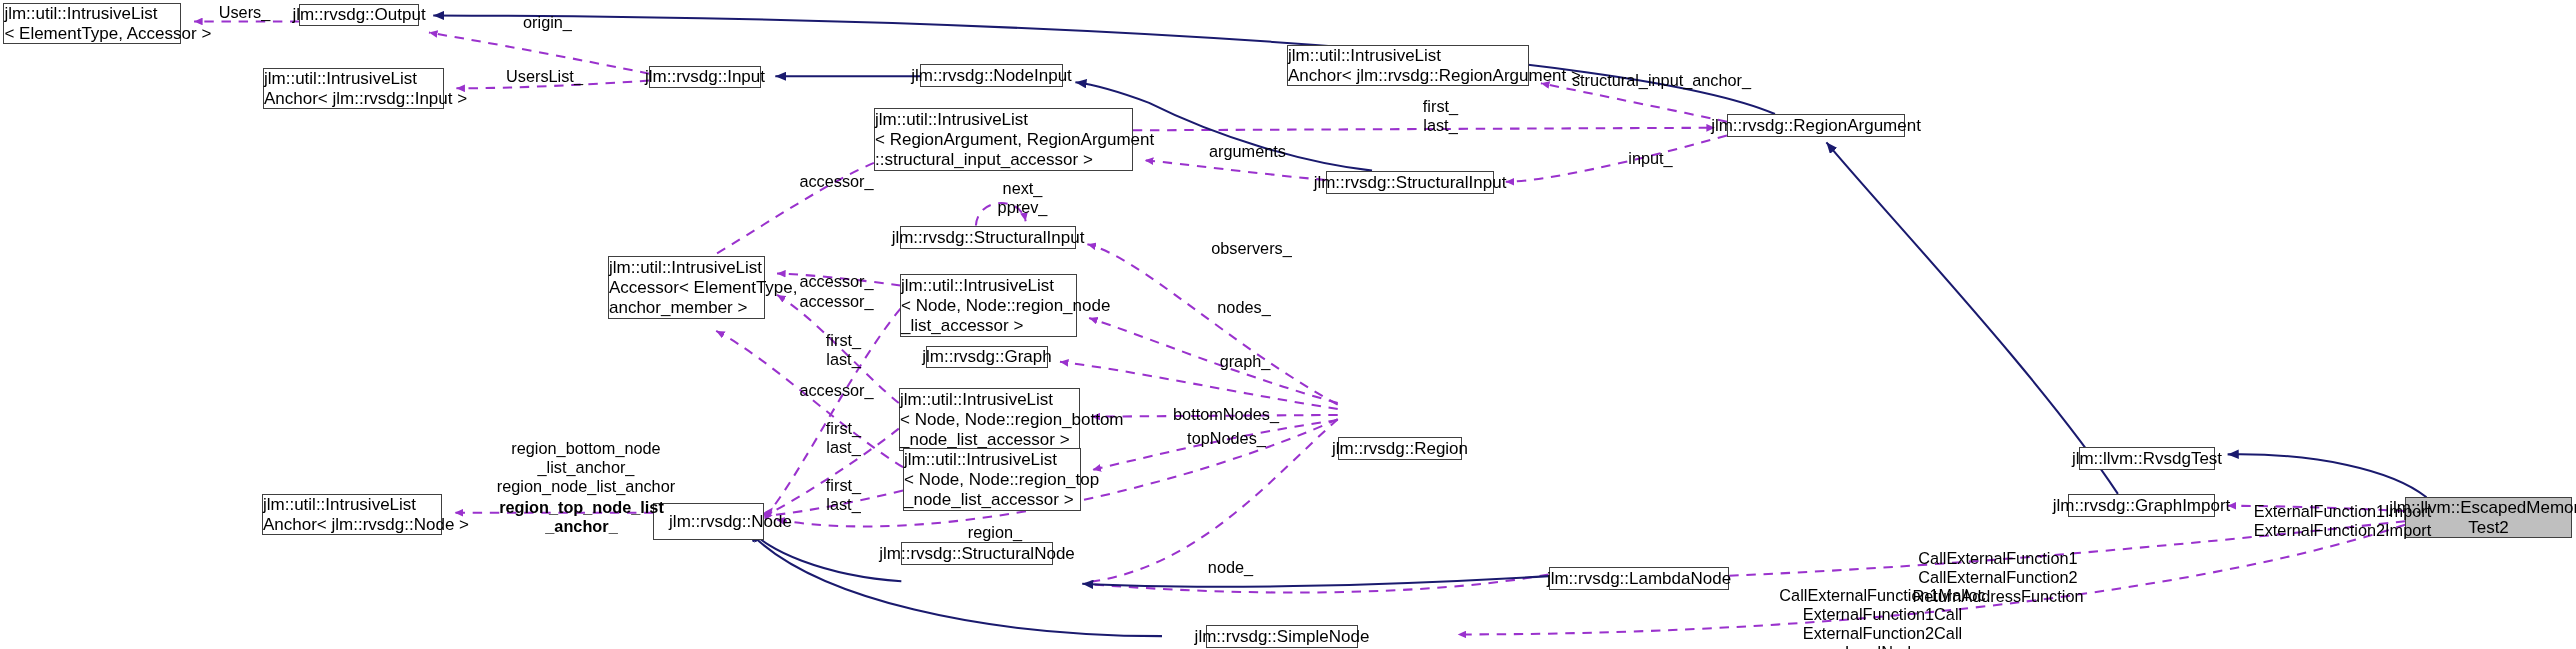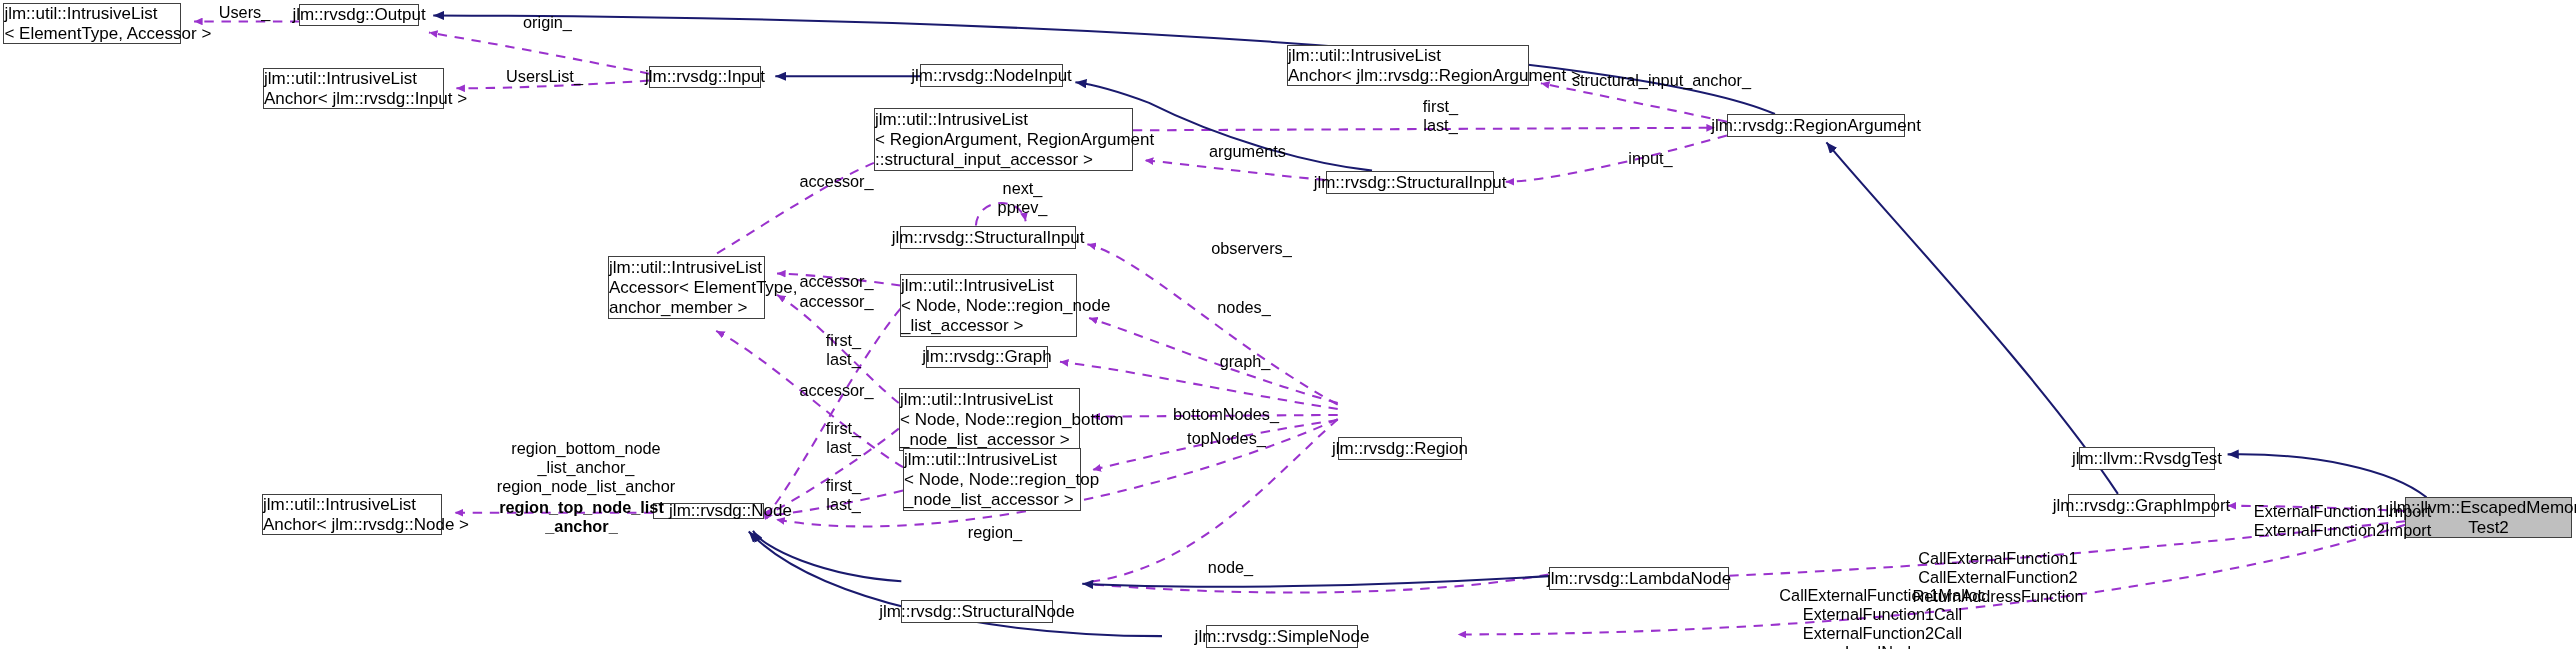--- a/index.html
+++ b/index.html
@@ -161,22 +161,22 @@
       <div class="node" style="left: 1727px; top: 114px; width: 178px; height: 23px;"><span class="line">jlm::rvsdg::RegionArgument</span></div>
       <div class="node" style="left: 1326px; top: 171px; width: 168px; height: 23px;"><span class="line">jlm::rvsdg::StructuralInput</span></div>
       <div class="node" style="left: 900px; top: 226px; width: 176px; height: 23px;"><span class="line">jlm::rvsdg::StructuralInput</span></div>
       <div class="node" style="left: 608px; top: 256px; width: 157px; height: 63px;"><span class="line l">jlm::util::IntrusiveList</span><span class="line l">Accessor&lt; ElementType,</span><span class="line l">anchor_member &gt;</span></div>
       <div class="node" style="left: 900px; top: 274px; width: 177px; height: 63px;"><span class="line l">jlm::util::IntrusiveList</span><span class="line l">&lt; Node, Node::region_node</span><span class="line l">_list_accessor &gt;</span></div>
       <div class="node" style="left: 926px; top: 346px; width: 122px; height: 22px;"><span class="line">jlm::rvsdg::Graph</span></div>
       <div class="node" style="left: 899px; top: 388px; width: 181px; height: 63px;"><span class="line l">jlm::util::IntrusiveList</span><span class="line l">&lt; Node, Node::region_bottom</span><span class="line l">_node_list_accessor &gt;</span></div>
       <div class="node" style="left: 1338px; top: 396px; width: 124px; height: 23px; margin-top: 41px;"><span class="line">jlm::rvsdg::Region</span></div>
       <div class="node" style="left: 903px; top: 448px; width: 178px; height: 63px;"><span class="line l">jlm::util::IntrusiveList</span><span class="line l">&lt; Node, Node::region_top</span><span class="line l">_node_list_accessor &gt;</span></div>
       <div class="node" style="left: 262px; top: 494px; width: 180px; height: 41px;"><span class="line l">jlm::util::IntrusiveList</span><span class="line l">Anchor&lt; jlm::rvsdg::Node &gt;</span></div>
-      <div class="node" style="left: 653px; top: 503px; width: 111px; height: 16px; padding-left: 44px;"><span class="line">jlm::rvsdg::Node</span></div>
-      <div class="node" style="left: 901px; top: 600px; width: 152px; height: 23px; text-align: center;"><span class="line">jlm::rvsdg::StructuralNode</span></div>
+      <div class="node" style="left: 653px; top: 503px; width: 111px; height: 37px; padding-left: 44px;"><span class="line">jlm::rvsdg::Node</span></div>
+      <div class="node" style="left: 901px; top: 542px; width: 152px; height: 23px; text-align: center;"><span class="line">jlm::rvsdg::StructuralNode</span></div>
       <div class="node" style="left: 1162px; top: 625px; width: 152px; height: 23px; margin-left: 44px;"><span class="line">jlm::rvsdg::SimpleNode</span></div>
       <div class="node" style="left: 1549px; top: 567px; width: 180px; height: 23px;"><span class="line">jlm::rvsdg::LambdaNode</span></div>
       <div class="node" style="left: 2079px; top: 447px; width: 136px; height: 23px;"><span class="line">jlm::llvm::RvsdgTest</span></div>
       <div class="node" style="left: 2068px; top: 494px; width: 147px; height: 23px;"><span class="line">jlm::rvsdg::GraphImport</span></div>
       <div class="node highlight" style="left: 2405px; top: 497px; width: 167px; height: 41px;"><span class="line">jlm::llvm::EscapedMemory</span><span class="line">Test2</span></div>
     </div>
   <div id="labels">
       <div class="edge-label multi" style="left: 206px; top: 3.4px; width: 77px;">Users_</div>
       <div class="edge-label multi" style="left: 509px; top: 13px; width: 77px;">origin_</div>
       <div class="edge-label multi" style="left: 489px; top: 67px; width: 111px;">UsersList_</div>

